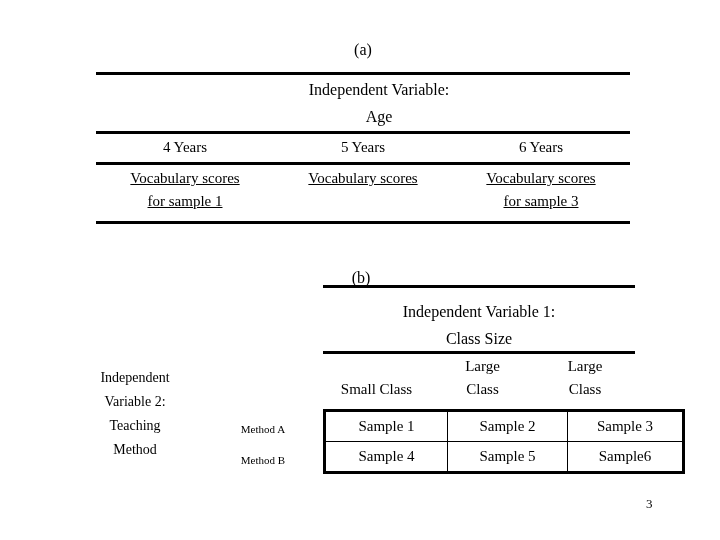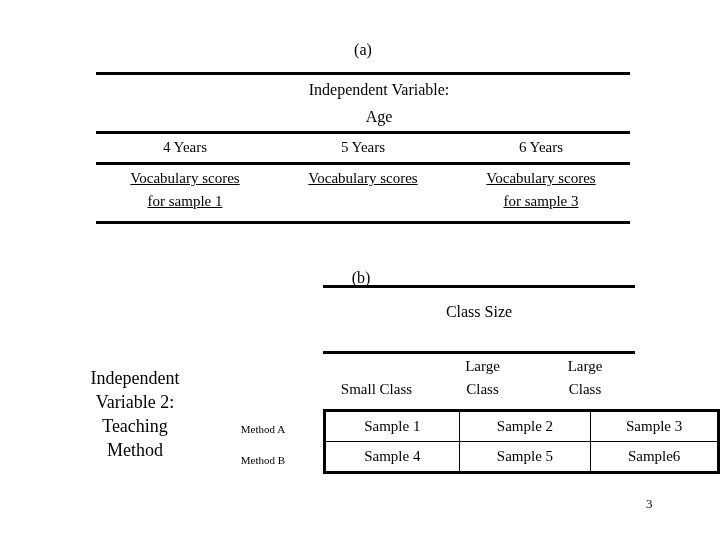--- a/index.html
+++ b/index.html
@@ -94,21 +94,21 @@
     line-height: 23px;
   }
   #b-col-headers .hcell.small  { width: 107px; }
   #b-col-headers .hcell.medium { width: 105px; }
   #b-col-headers .hcell.large  { width: 100px; }
 
   #b-left-label {
     position: absolute;
     left: 74px; top: 366px; width: 122px;
     text-align: center;
-    font-size: 18px;
+    font-size: 14px;
     line-height: 24px;
   }
 
   #b-row-labels {
     position: absolute;
     left: 208px; top: 414px; width: 110px;
     text-align: center;
     font-size: 11px;
   }
   #b-row-labels .rlabel {
@@ -124,21 +124,21 @@
     border-collapse: collapse;
   }
   #b-grid table {
     border-collapse: collapse;
   }
   #b-grid td {
     border: 1px solid #000000;
     text-align: center;
     font-size: 15px;
     height: 29px;
-    padding: 0 14px;
+    padding: 0 8px;
   }
   #b-grid td.c0 { width: 105px; }
   #b-grid td.c1 { width: 103px; }
   #b-grid td.c2 { width: 98px; }
 
   
   #page-number {
     position: absolute;
     left: 646px; top: 496px;
     font-size: 13px;
@@ -185,20 +185,21 @@
 
 <div class="rule" id="a-rule-bottom"></div>
 
 <div id="b-caption">
   <span>(b)</span>
 </div>
 
 <div class="rule" id="b-rule-top"></div>
 
 <div id="b-iv1-title">
+  <div>Independent Variable 1:</div>
   <div>Class Size</div>
 </div>
 
 <div class="rule" id="b-rule-mid"></div>
 
 <div id="b-col-headers">
   <div class="hcell small">
     <div></div>
     <div>Small Class</div>
   </div>

